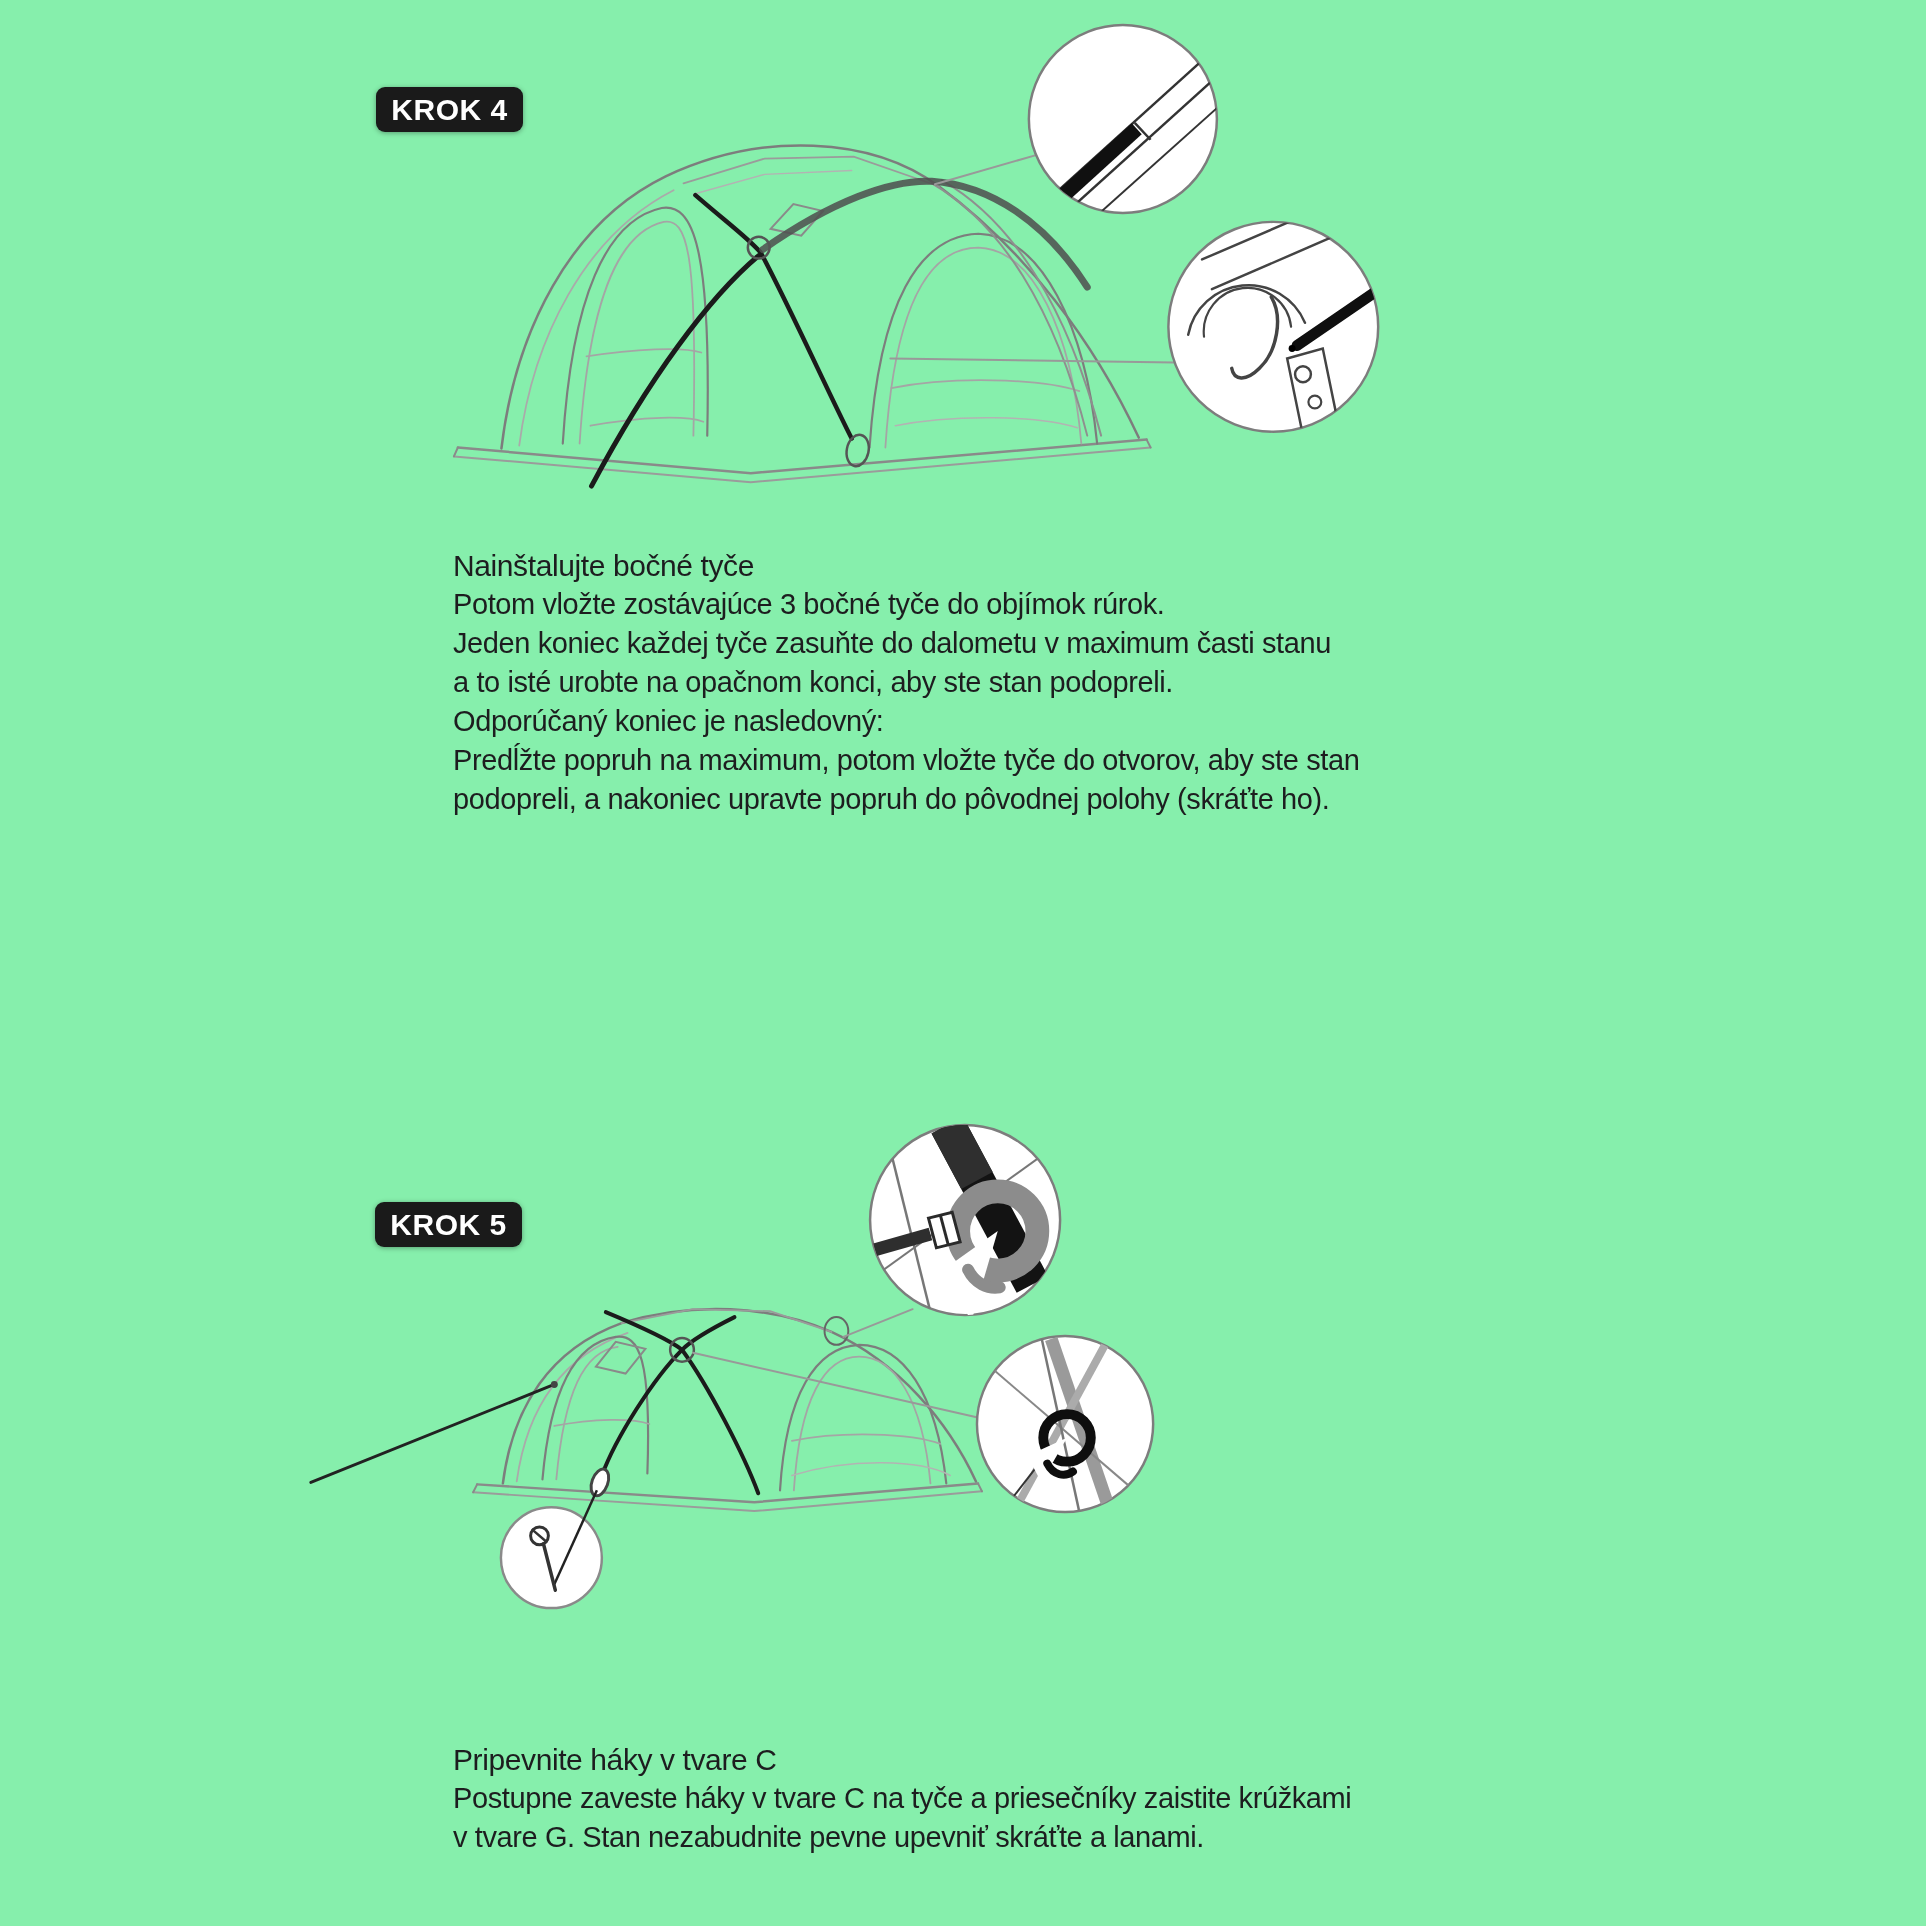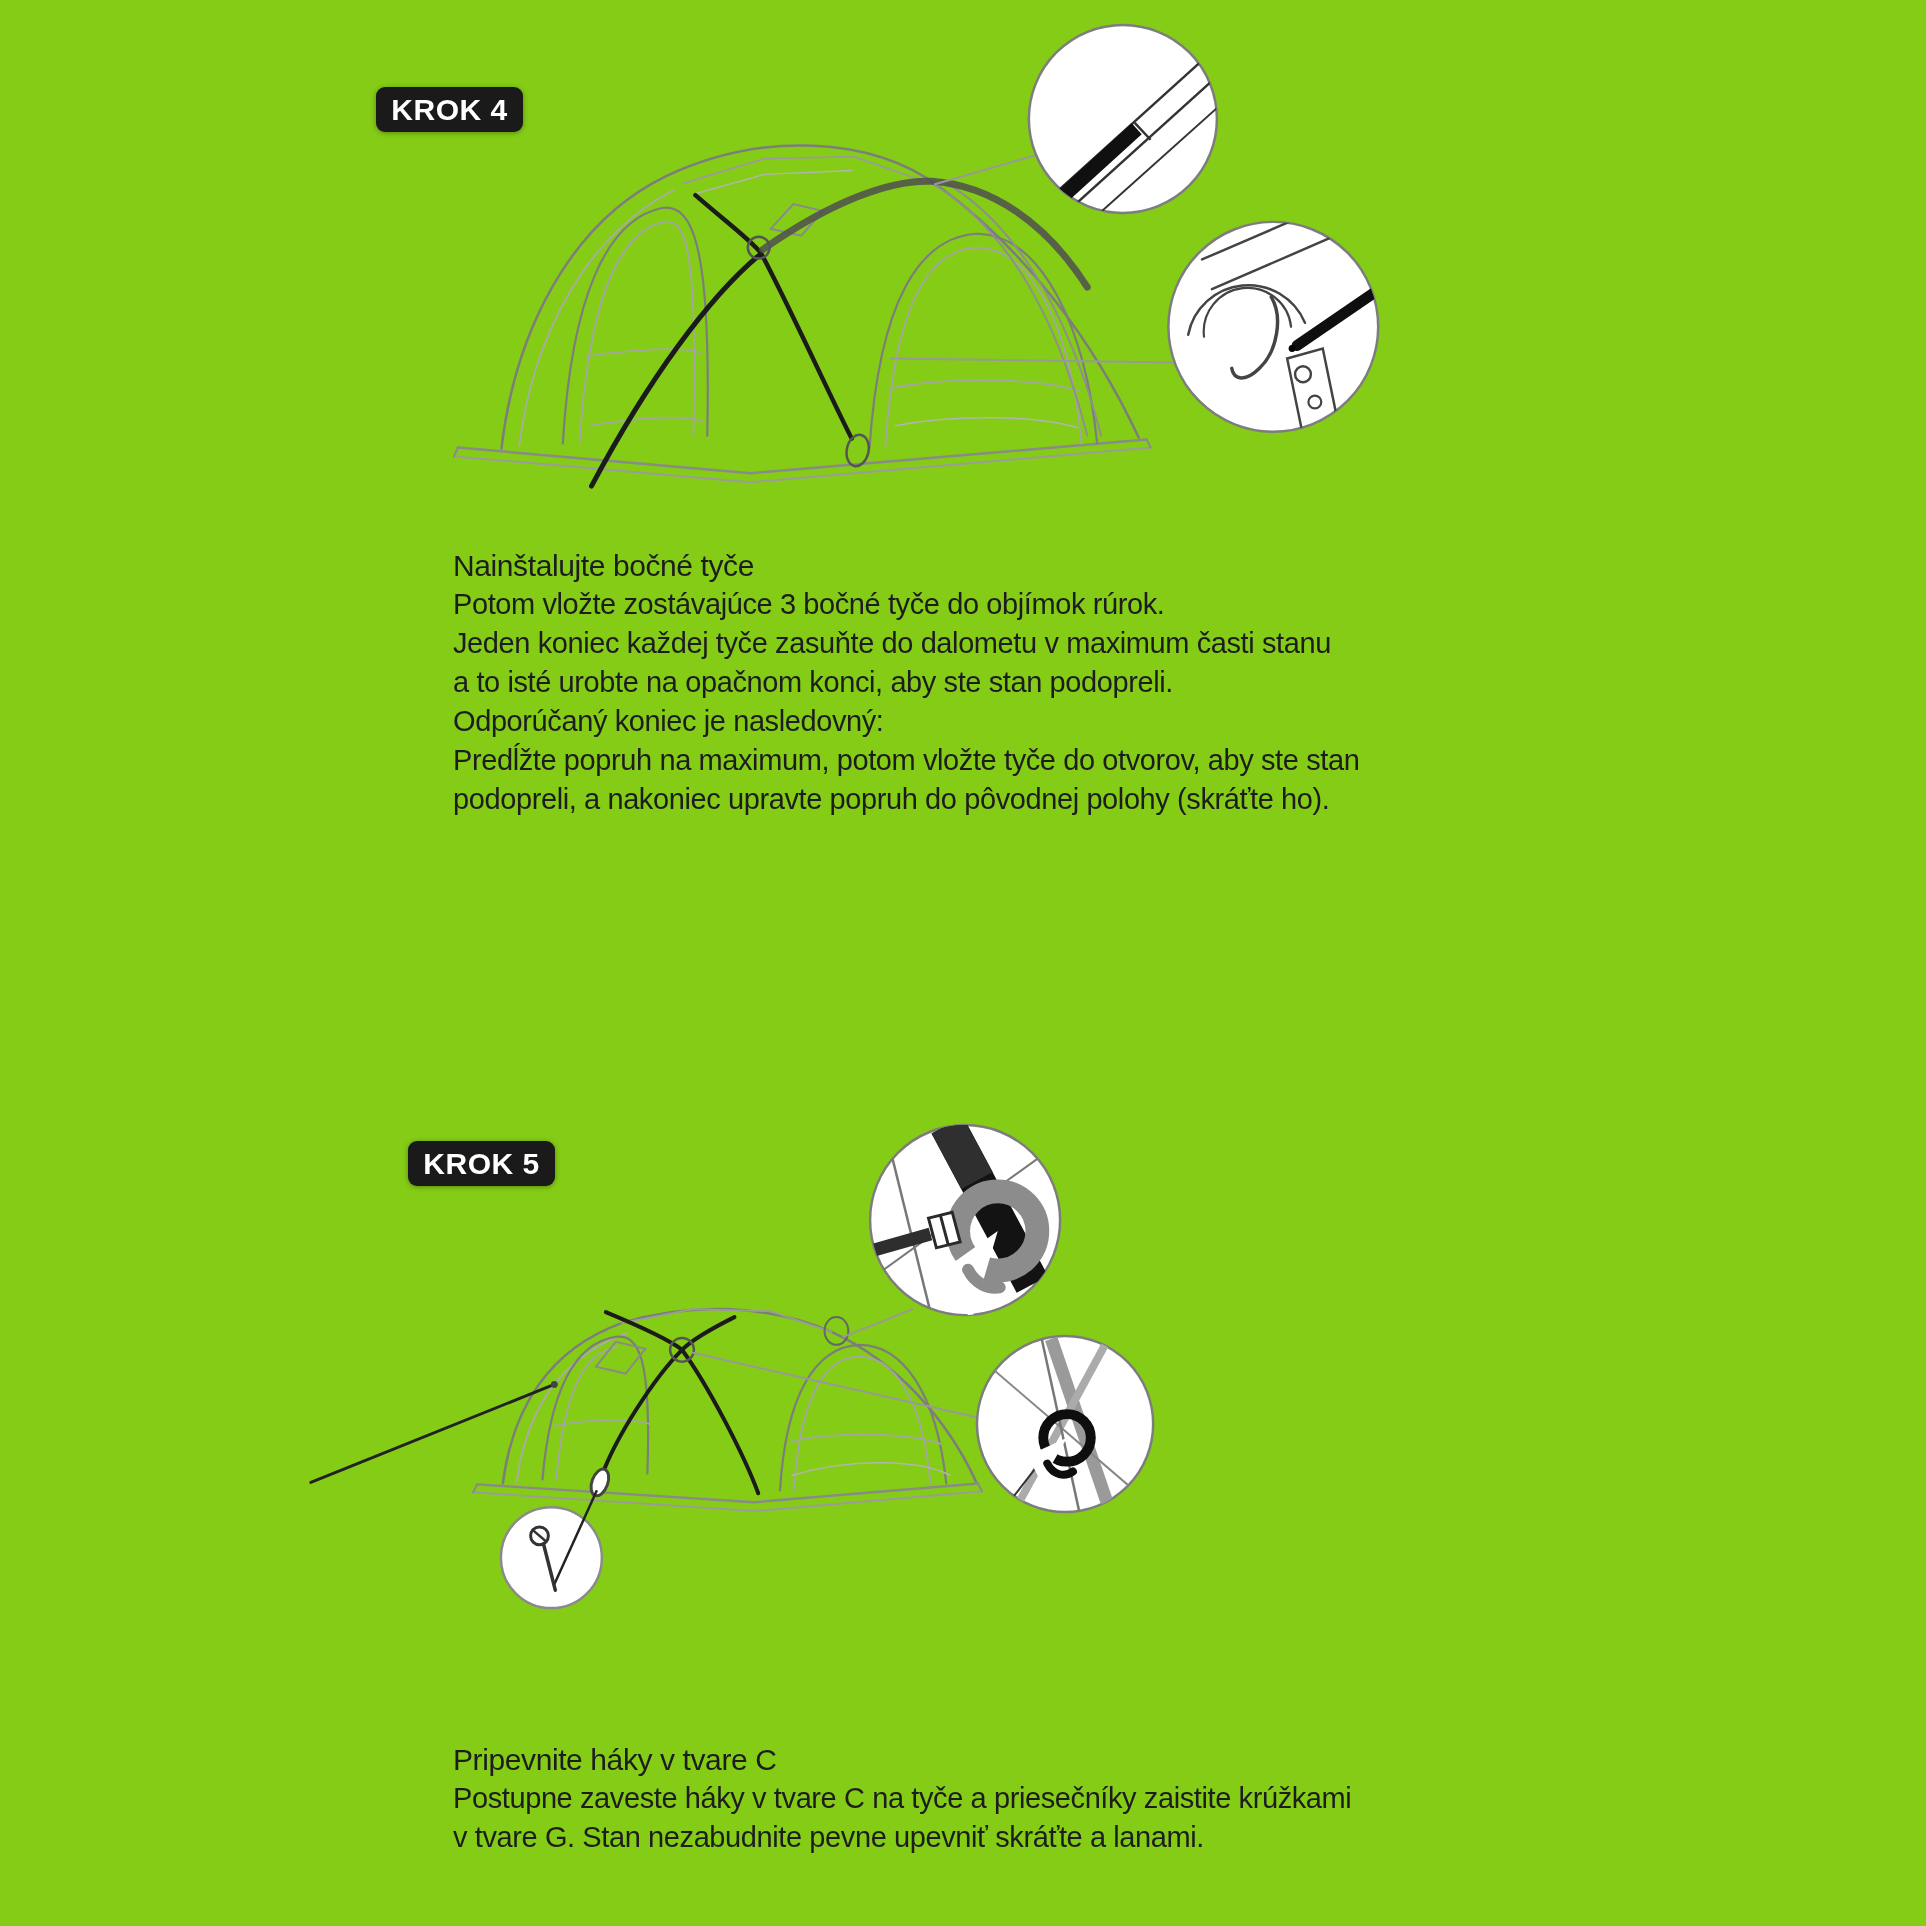--- a/index.html
+++ b/index.html
@@ -1,41 +1,41 @@
 <!DOCTYPE html>
 <html><head>
 <meta charset="utf-8">
 <style>
   html,body{margin:0;padding:0;background:#ffffff;}
   .page{
     position:relative;
     width:1927px;
     height:1927px;
-    background:#84cc16;
+    background:#86efac;
     overflow:hidden;
     font-family:"Liberation Sans", sans-serif;
     color:#1d1d1f;
   }
   .step-badge{
     position:absolute;
     width:147px;
     height:45px;
     background:#1a1a1a;
     color:#ffffff;
     border-radius:9px;
     display:flex;
     align-items:center;
     justify-content:center;
     font-size:30px;
     font-weight:bold;
     letter-spacing:0.5px;
     box-shadow:0 1px 5px rgba(0,0,0,.35);
   }
   #badge-step4{left:376px;top:87px;}
-  #badge-step5{left:375px;top:1141px;margin-left:33px;}
+  #badge-step5{left:375px;top:1202px;}
   .illus{position:absolute;}
   #illus-step4{left:446px;top:15px;width:950px;height:485px;}
   #illus-step5{left:297px;top:1114px;width:871px;height:525px;}
   .text-block{
     position:absolute;
     left:453px;
     width:1049px;
     font-size:29px;
     line-height:39px;
     letter-spacing:-0.4px;

